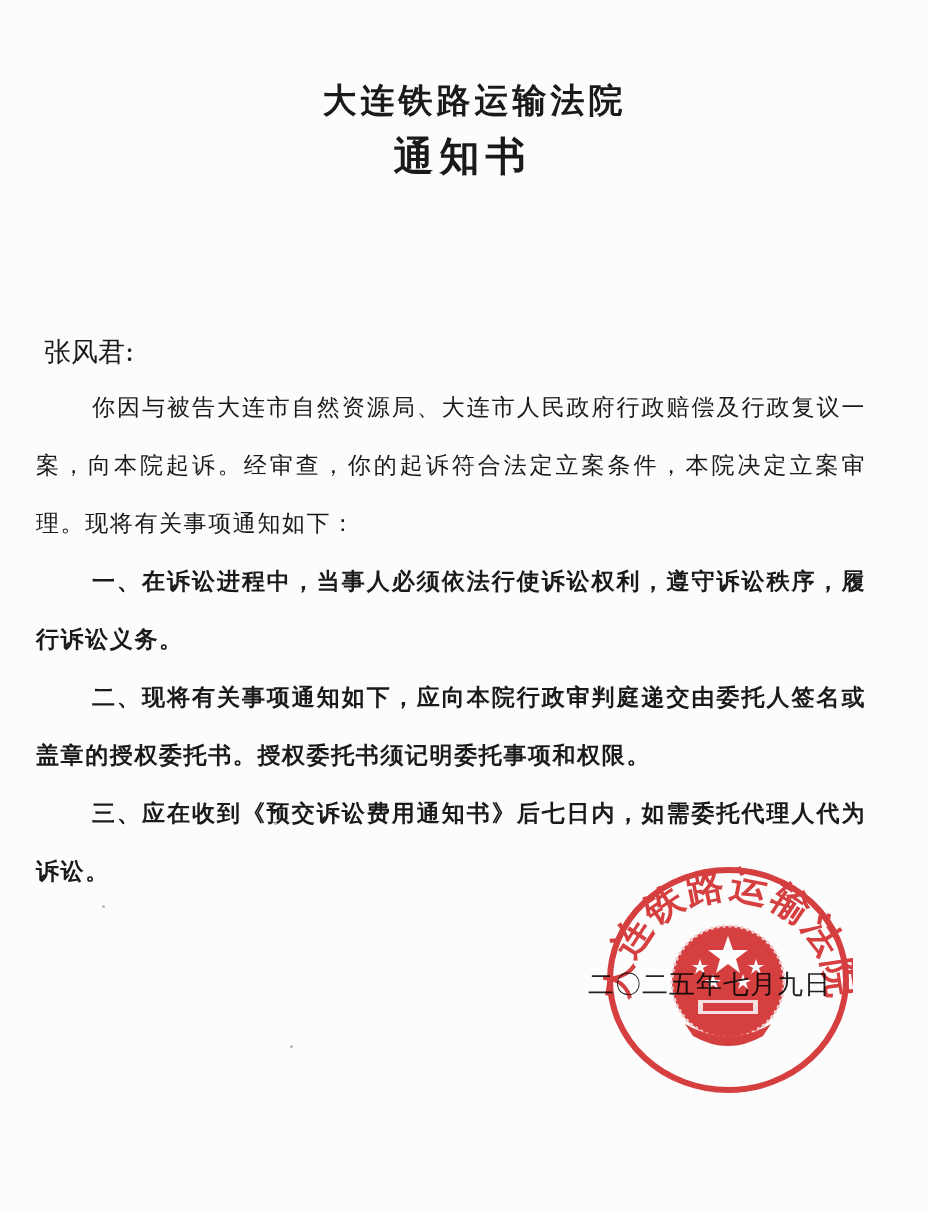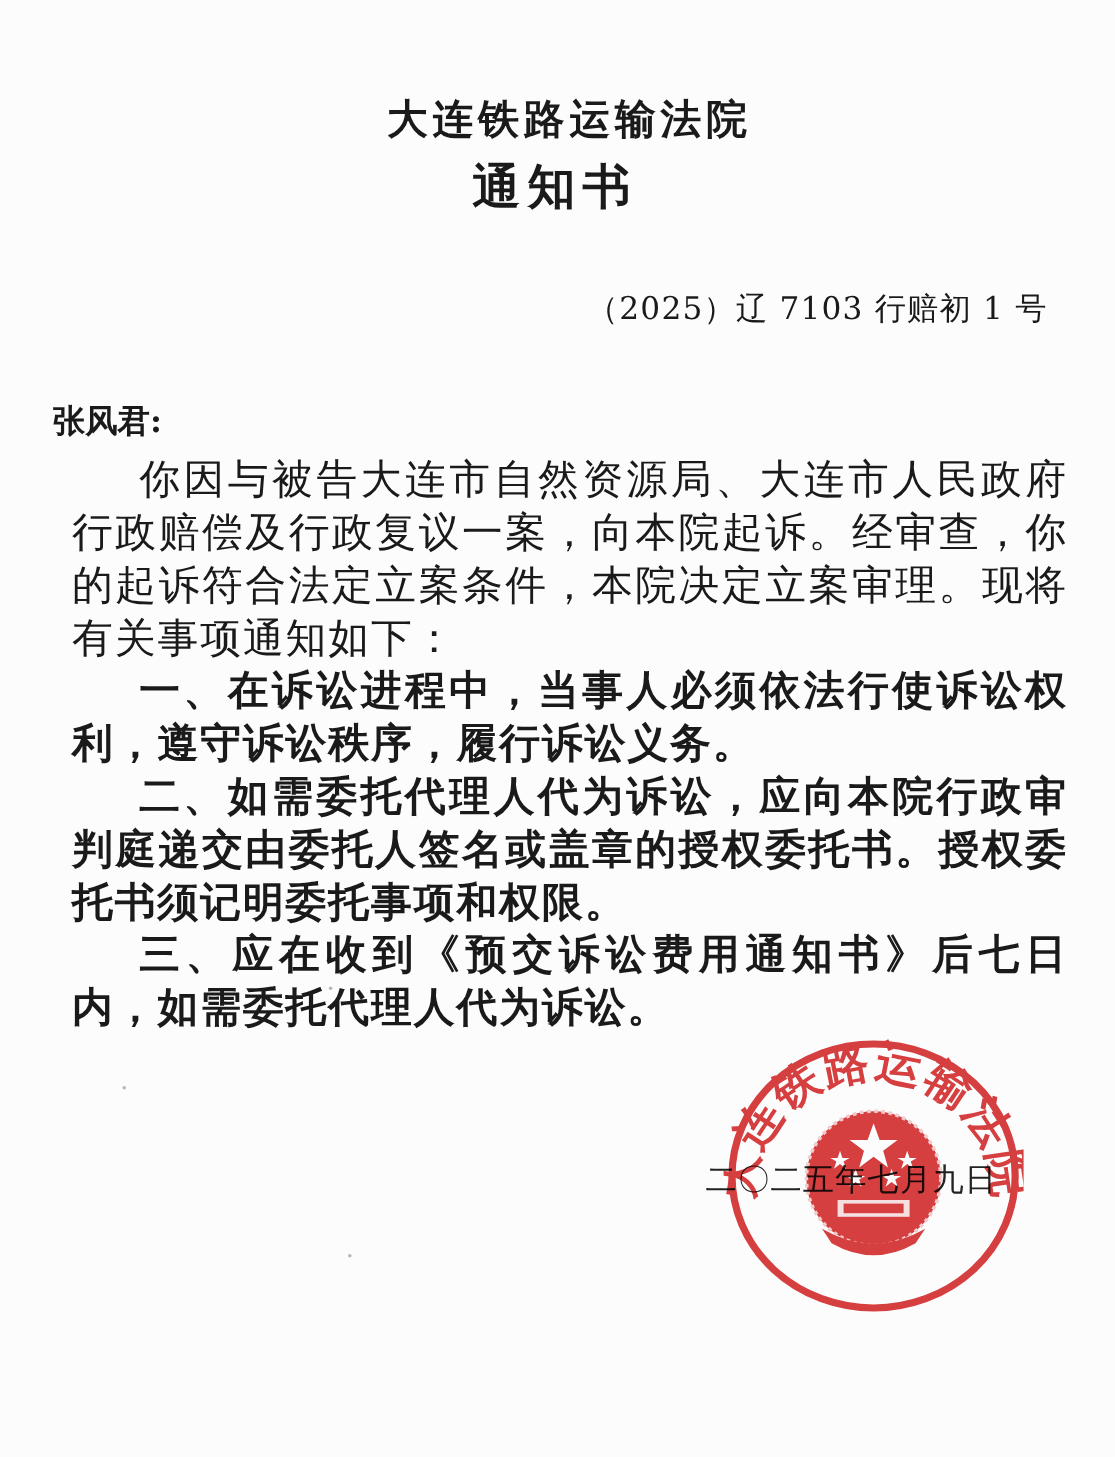--- a/index.html
+++ b/index.html
@@ -50,29 +50,28 @@
       font-size: 26px;
       letter-spacing: 1px;
       line-height: 36px;
     }
     .addressee {
       position: absolute;
       left: 44px;
       top: 332px;
       font-size: 27px;
       line-height: 40px;
-      font-weight: bold;
     }
     .body {
       position: absolute;
-      left: 60px;
+      left: 36px;
       top: 378px;
       width: 830px;
-      font-size: 34px;
-      line-height: 44px;
+      font-size: 23px;
+      line-height: 58px;
       letter-spacing: 1.6px;
       text-align: justify;
     }
     .body p {
       margin: 0 0 0 0;
       text-indent: 56px;
     }
     .body p + p {
       margin-top: 0px;
       font-weight: bold;
@@ -107,28 +106,27 @@
 </head>
 <body>
 
 <div class="page">
 
   <div class="title-block">
     <div class="court-name">大连铁路运输法院</div>
     <div class="doc-title">通知书</div>
   </div>
 
-  <div class="case-number">（2025）辽 7103 行赔初 1 号</div>
 
   <div class="addressee">张风君:</div>
 
   <div class="body">
     <p>你因与被告大连市自然资源局、大连市人民政府行政赔偿及行政复议一案，向本院起诉。经审查，你的起诉符合法定立案条件，本院决定立案审理。现将有关事项通知如下：</p>
     <p>一、在诉讼进程中，当事人必须依法行使诉讼权利，遵守诉讼秩序，履行诉讼义务。</p>
-    <p>二、如需委托代理人代为诉讼，应向本院行政审判庭递交由委托人签名或盖章的授权委托书。授权委托书须记明委托事项和权限。</p>
+    <p>二、现将有关事项通知如下，应向本院行政审判庭递交由委托人签名或盖章的授权委托书。授权委托书须记明委托事项和权限。</p>
     <p>三、应在收到《预交诉讼费用通知书》后七日内，如需委托代理人代为诉讼。</p>
   </div>
 
   <div class="date-line">二〇二五年七月九日</div>
 
   <svg class="seal" viewBox="0 0 250 232">
     <defs>
       <path id="sealArc" d="M 34 170 A 100 96 0 1 1 216 170" fill="none"></path>
     </defs>
     <ellipse cx="125" cy="116" rx="118" ry="110" fill="none" stroke="#d42a2a" stroke-width="6"></ellipse>

